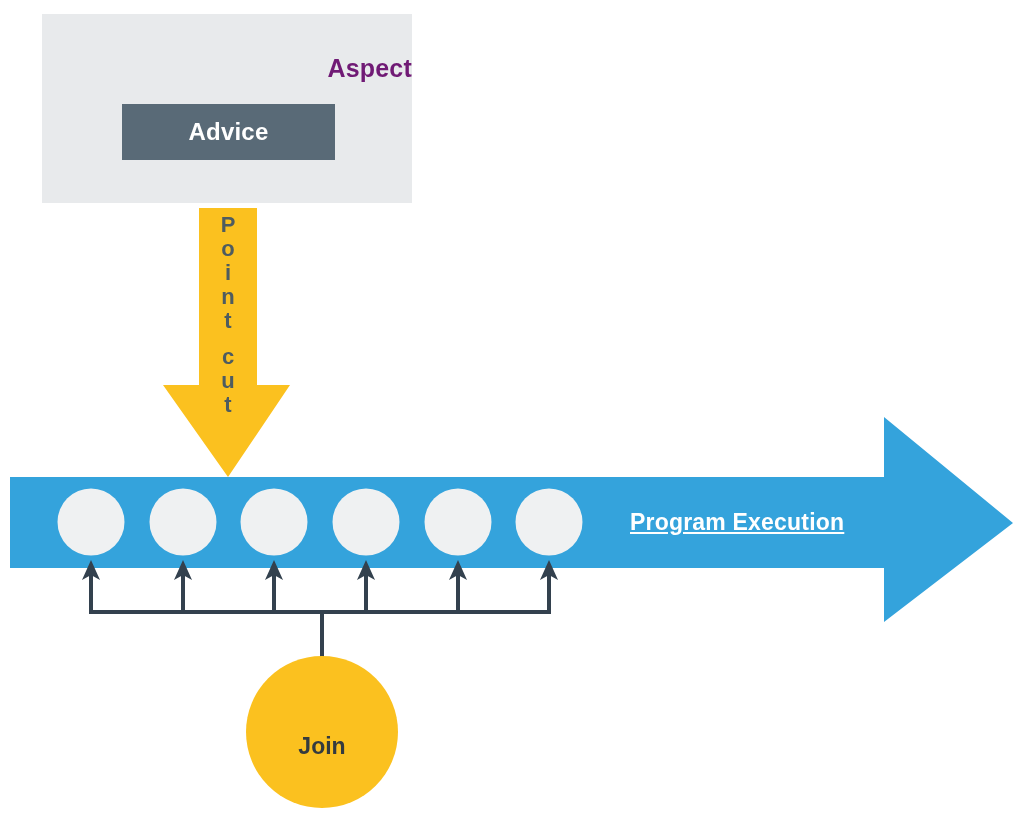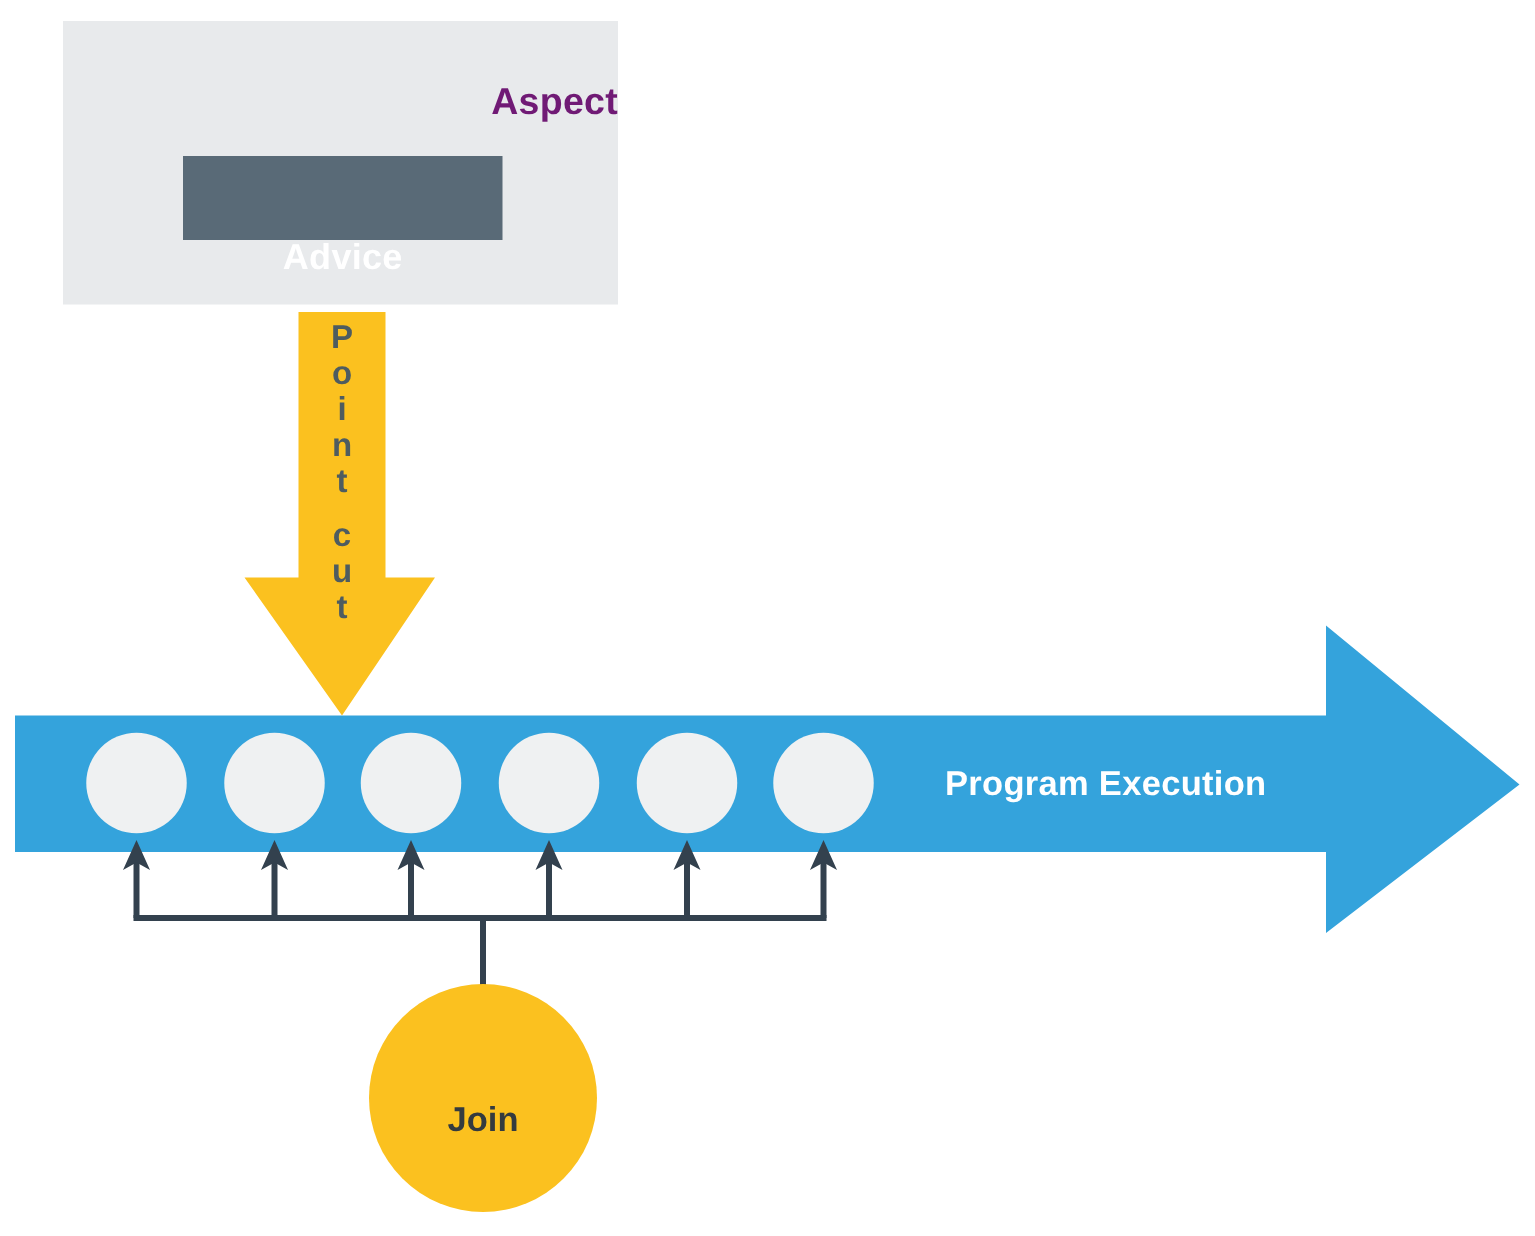--- a/index.html
+++ b/index.html
@@ -57,21 +57,20 @@
   .advice-label {
     position: absolute;
     left: 122px;
     top: 118px;
     width: 213px;
     text-align: center;
     font-size: 24px;
     font-weight: bold;
     color: #ffffff;
     letter-spacing: 0.2px;
-    margin-top: 40px;
   }
   
   .pointcut-label {
     position: absolute;
     left: 199px;
     top: 214px;
     width: 58px;
     display: flex;
     flex-direction: column;
     align-items: center;
@@ -90,20 +89,21 @@
   
   .program-exec-label {
     position: absolute;
     left: 630px;
     top: 509px;
     font-size: 23px;
     font-weight: bold;
     color: #ffffff;
     letter-spacing: 0.2px;
     white-space: nowrap;
+    text-decoration: underline;
   }
   
   .joinpoints-label {
     position: absolute;
     left: 246px;
     top: 700px;
     width: 152px;
     text-align: center;
     font-size: 23px;
     font-weight: bold;

